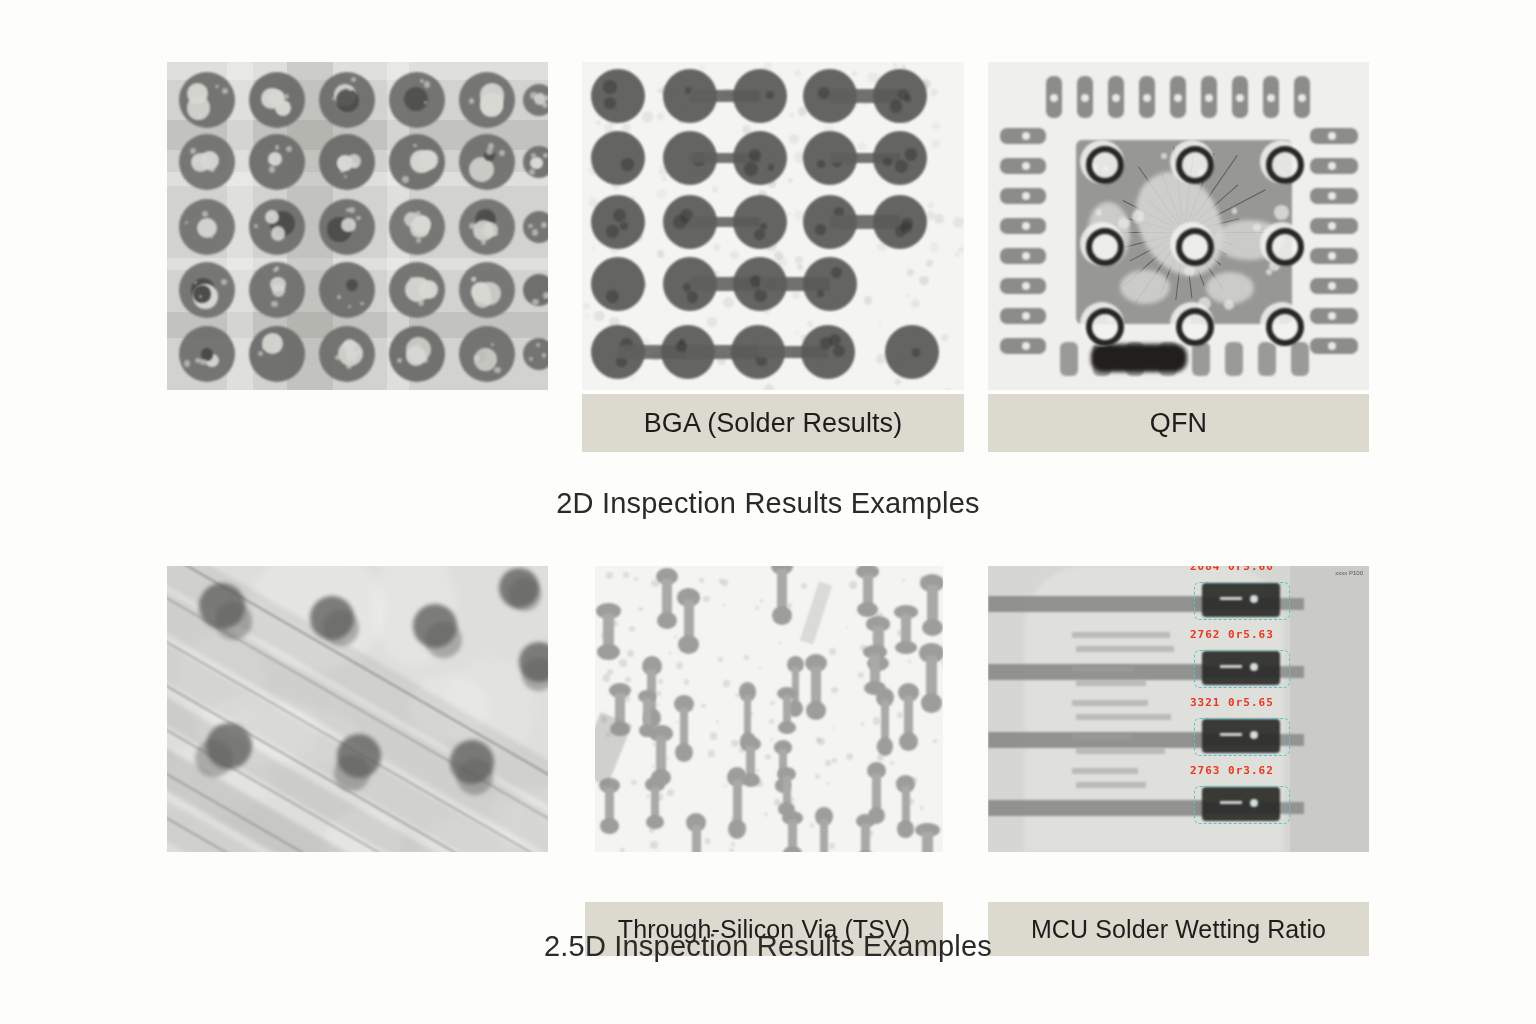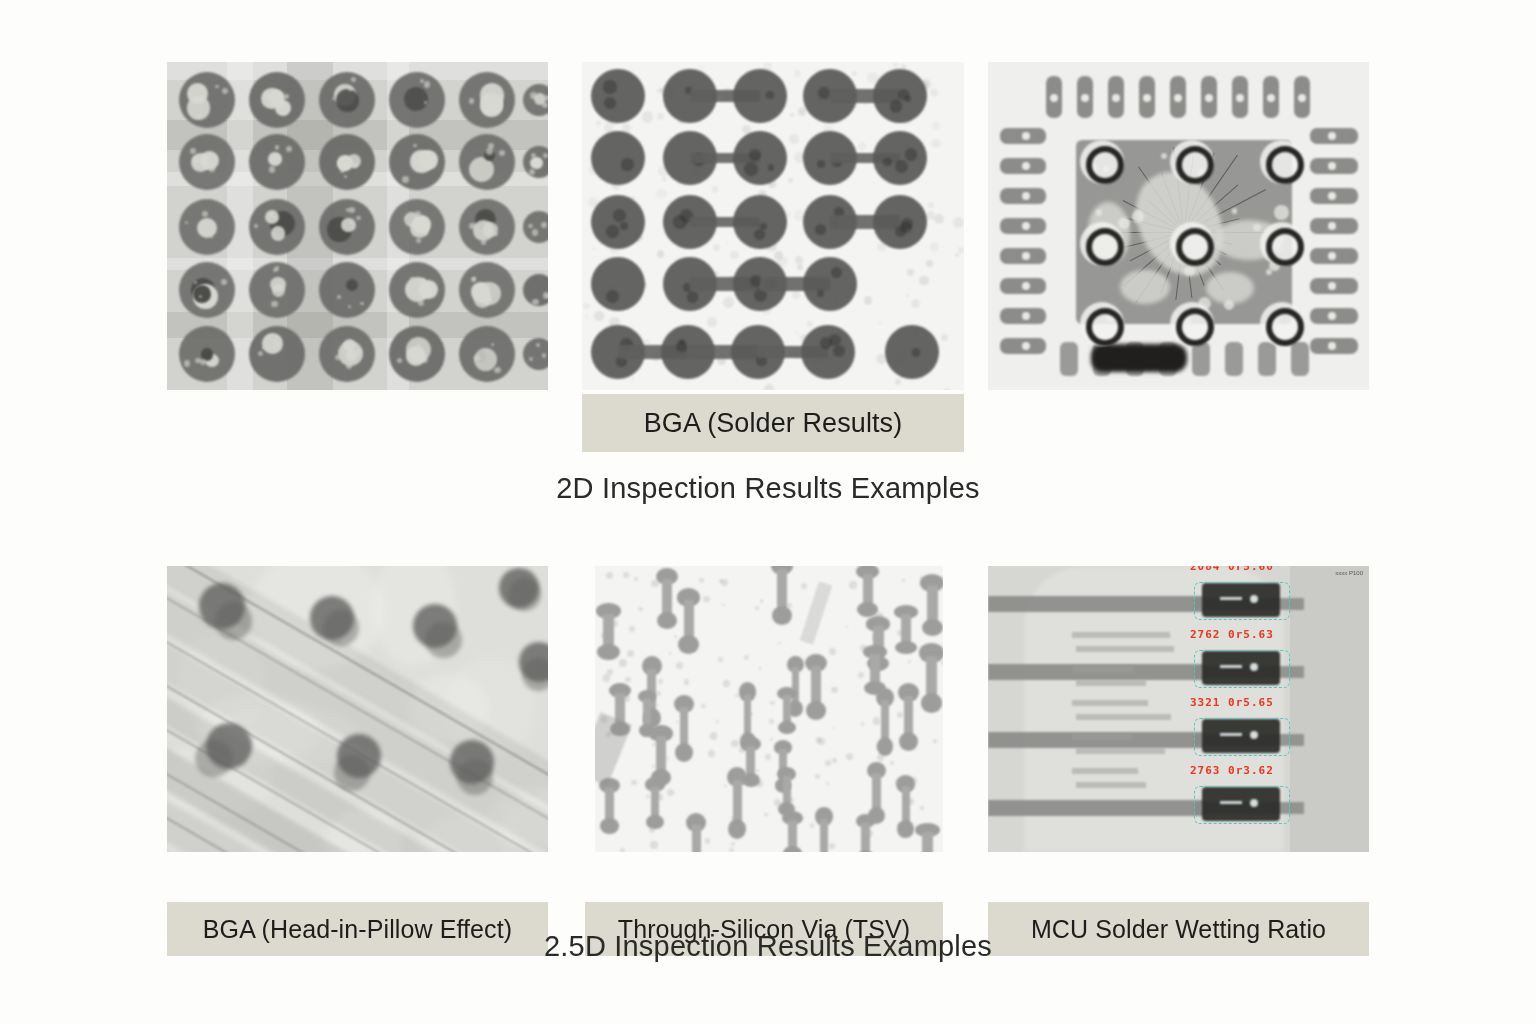--- a/index.html
+++ b/index.html
@@ -678,23 +678,26 @@
             <div class="p3-halo sblur" style="left:272px;top:160px;width:44px;height:44px;opacity:.85;"></div>
             <div class="p3-ring sblur" style="left:278px;top:166px;width:26px;height:26px;"></div>
             <div class="p3-halo sblur" style="left:92px;top:240px;width:44px;height:44px;opacity:.85;"></div>
             <div class="p3-ring sblur" style="left:98px;top:246px;width:26px;height:26px;"></div>
             <div class="p3-halo sblur" style="left:182px;top:240px;width:44px;height:44px;opacity:.85;"></div>
             <div class="p3-ring sblur" style="left:188px;top:246px;width:26px;height:26px;"></div>
             <div class="p3-halo sblur" style="left:272px;top:240px;width:44px;height:44px;opacity:.85;"></div>
             <div class="p3-ring sblur" style="left:278px;top:246px;width:26px;height:26px;"></div>
           </div>
       </div>
+      <div class="caption" style="top:332px;width:381px;height:58px;">
+        <span>QFN</span>
+      </div>
     </div>
 
-    <div class="section-title" style="top:472px;">
+    <div class="section-title" style="top:487px;">
       <span>2D Inspection Results Examples</span>
     </div>
   </div>
 
   <div class="section" id="section-25d">
 
     <div class="panel" style="left:167px;top:46px;width:381px;height:286px;">
       <div class="xray">
         <div class="p4-bg"></div>
         <div id="p4-art">
@@ -735,23 +738,20 @@
             <div class="p4-ball sblur2" style="left:341.21380987763405px;top:12.165278979577124px;width:32.8px;height:32.8px;opacity:.55;"></div>
             <div class="p4-ball sblur2" style="left:39px;top:157px;width:46px;height:46px;"></div>
             <div class="p4-ball sblur2" style="left:27.87012343108654px;top:173.65936417039484px;width:37.72px;height:37.72px;opacity:.55;"></div>
             <div class="p4-ball sblur2" style="left:170px;top:168px;width:44px;height:44px;"></div>
             <div class="p4-ball sblur2" style="left:167.27611237764359px;top:188.6910896198824px;width:36.08px;height:36.08px;opacity:.55;"></div>
             <div class="p4-ball sblur2" style="left:283px;top:174px;width:44px;height:44px;"></div>
             <div class="p4-ball sblur2" style="left:290.4196011573076px;top:192.68895347695798px;width:36.08px;height:36.08px;opacity:.55;"></div>
             <div class="p4-ball sblur2" style="left:352px;top:76px;width:40px;height:40px;"></div>
             <div class="p4-ball sblur2" style="left:354.98413106799126px;top:92.12004622910172px;width:32.8px;height:32.8px;opacity:.55;"></div>
           </div>
-      </div>
-      <div class="caption" style="top:336px;width:381px;height:54px;font-size:25px;">
-        <span>BGA (Head-in-Pillow Effect)</span>
       </div>
     </div>
 
     <div class="panel" style="left:595px;top:46px;width:348px;height:286px;">
       <div class="xray">
         <div class="p5-bg"></div>
         <div id="p5-art">
             <div class="sblur" style="position:absolute;left:214.60932040493935px;top:257.3989202901721px;width:4.391155605204403px;height:4.391155605204403px;border-radius:50%;background:rgba(150,150,148,.25);"></div>
             <div class="sblur" style="position:absolute;left:24.86009214632213px;top:281.91670189378783px;width:4.71282739052549px;height:4.71282739052549px;border-radius:50%;background:rgba(150,150,148,.25);"></div>
             <div class="sblur" style="position:absolute;left:324.88842265773565px;top:239.875121508725px;width:4.218220924958587px;height:4.218220924958587px;border-radius:50%;background:rgba(150,150,148,.25);"></div>

